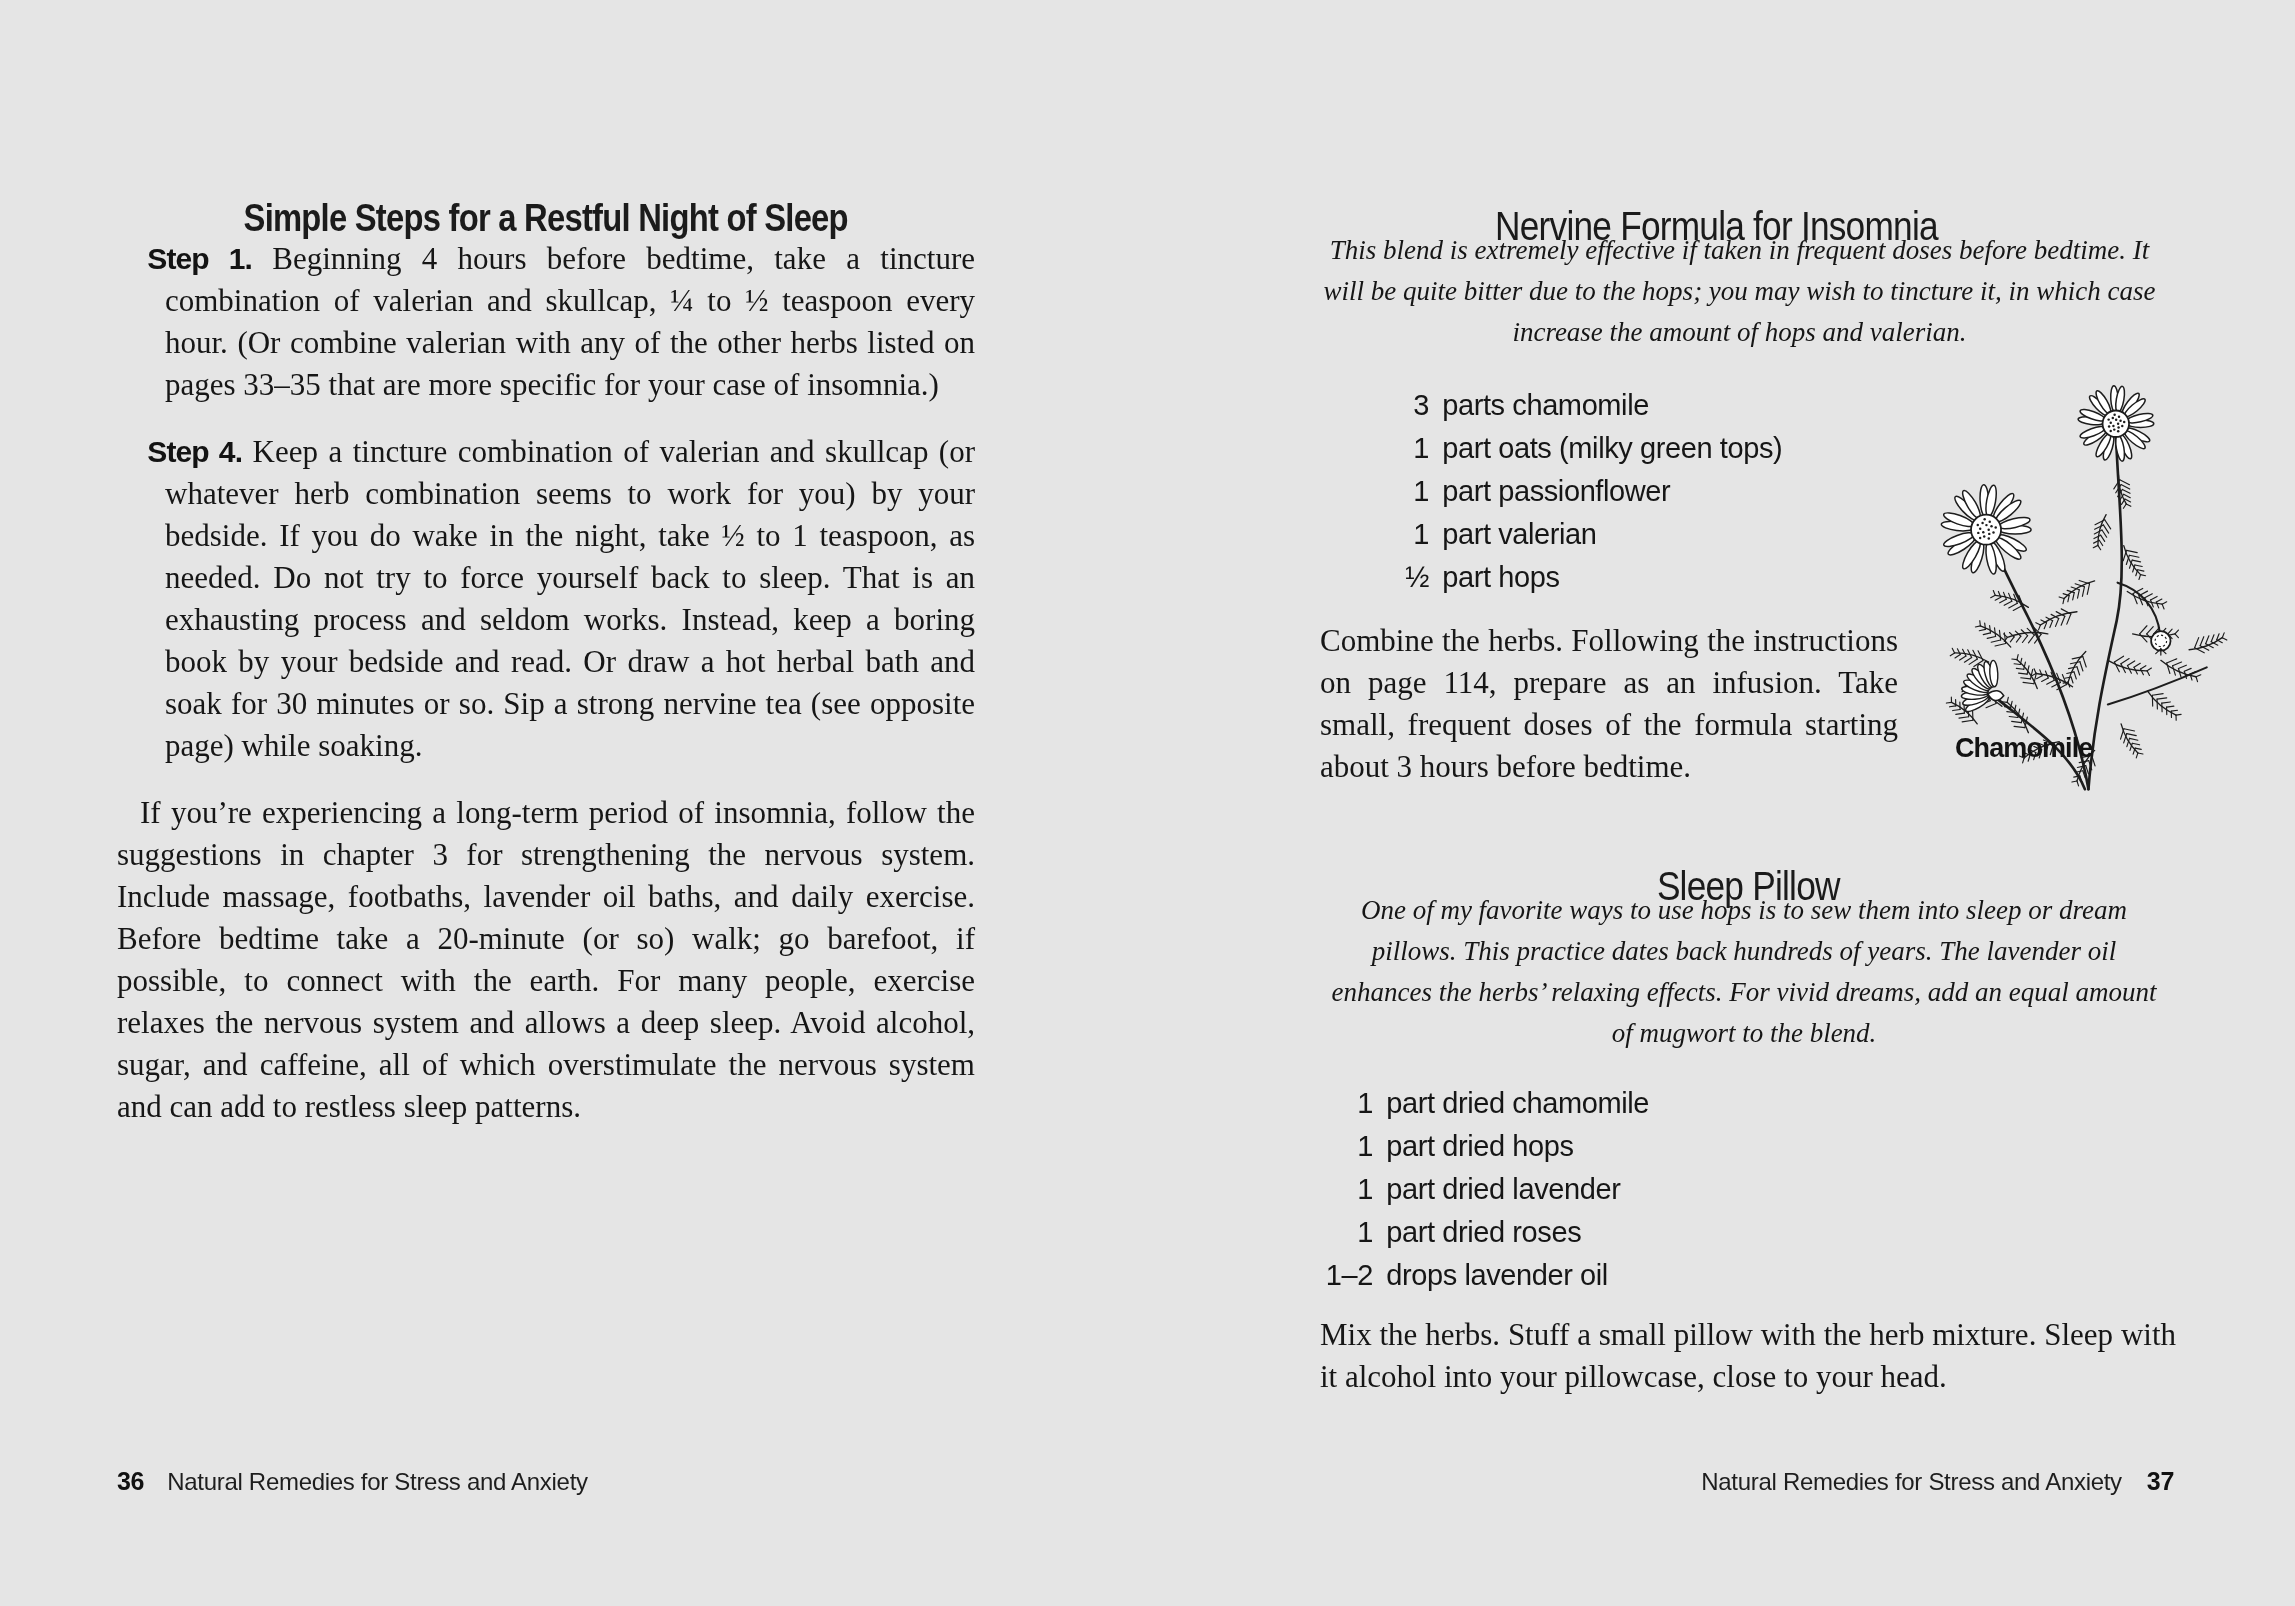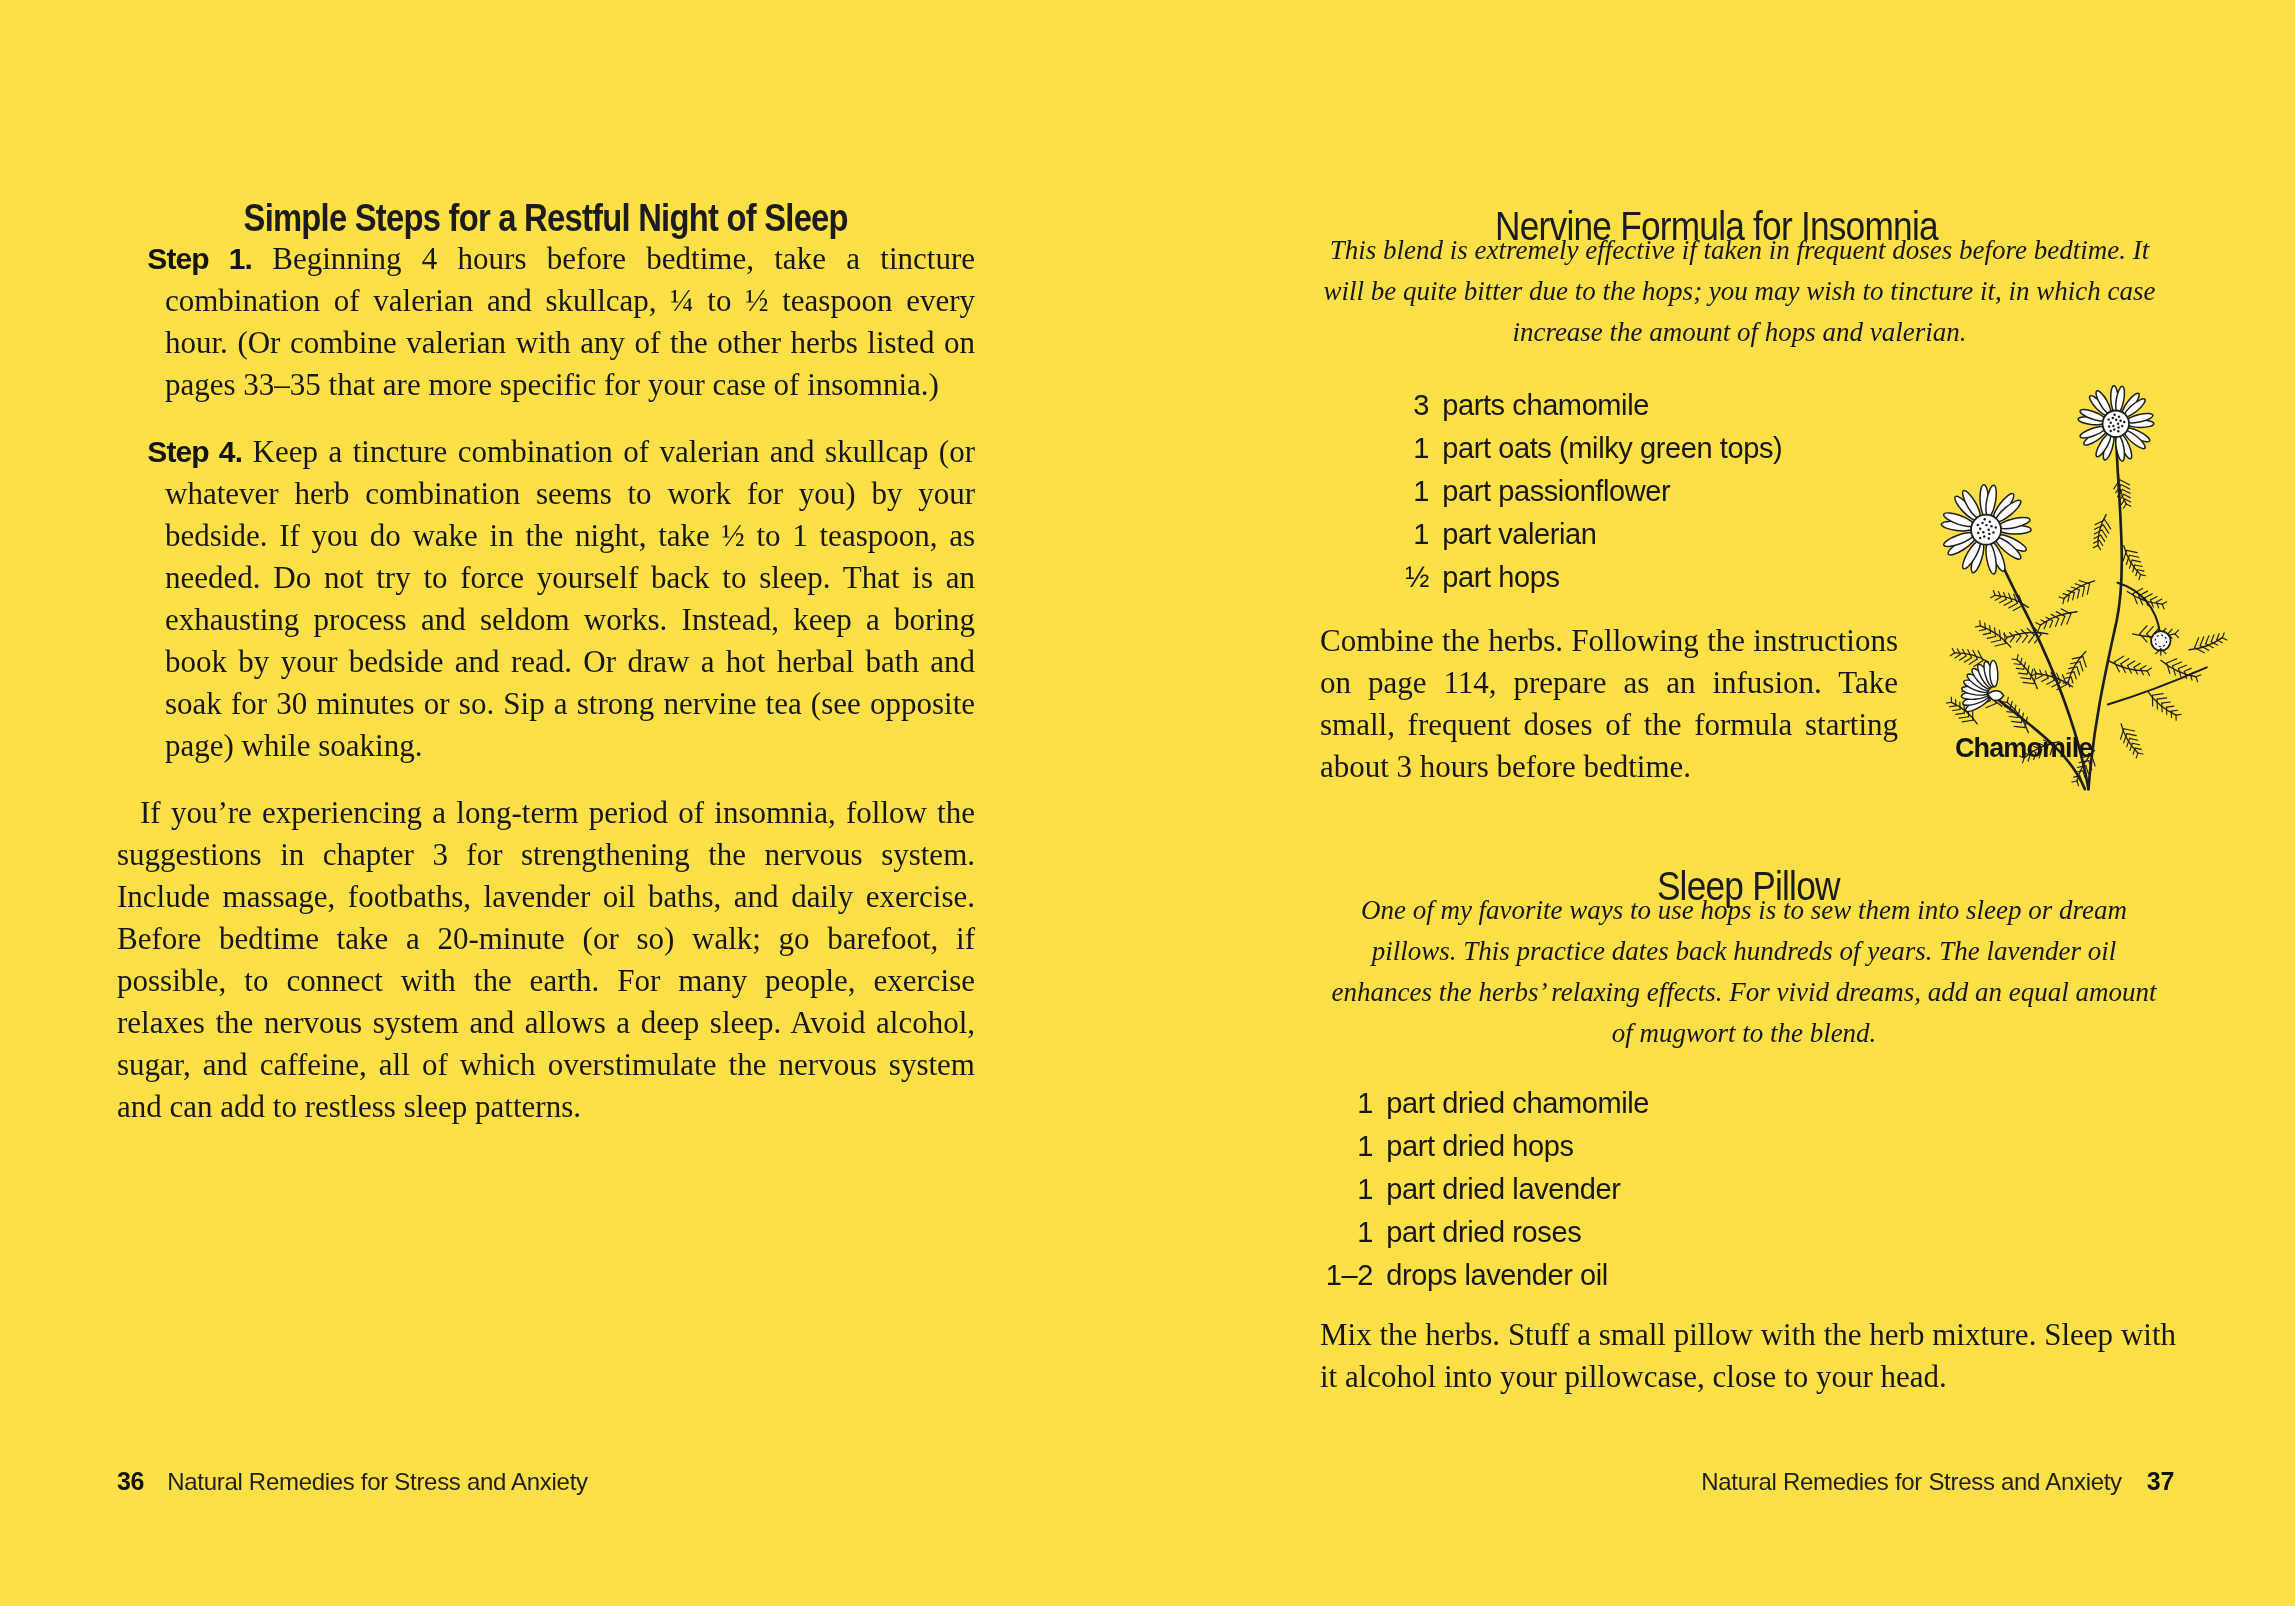--- a/index.html
+++ b/index.html
@@ -1,17 +1,17 @@
 <!DOCTYPE html>
 <html style="font-size:14px"><head>
 <meta charset="utf-8">
 <style>
   html,body{margin:0;padding:0;}
   body{width:2295px;height:1607px;background:#ffffff;font-family:"Liberation Serif",serif;}
-  #spread{position:relative;width:2295px;height:1607px;background:#fde047;overflow:hidden;color:#161616;}
+  #spread{position:relative;width:2295px;height:1607px;background:#e5e5e5;overflow:hidden;color:#161616;}
 
   
   .recipe-title{position:absolute;width:856px;text-align:center;
     font-family:"Liberation Sans",sans-serif;font-weight:400;font-size:41px;line-height:49px;
     color:#1b1b1b;white-space:nowrap;}
   .recipe-title .cond{display:inline-block;transform:scaleX(.86);transform-origin:center;letter-spacing:-0.9px;}
   .steps-title{position:absolute;left:117px;top:168px;width:858px;text-align:center;
     font-family:"Liberation Sans",sans-serif;font-weight:700;font-size:39px;line-height:48px;color:#1b1b1b;white-space:nowrap;}
   .steps-title .cond{display:inline-block;transform:scaleX(.84);transform-origin:center;letter-spacing:-0.9px;}
 

